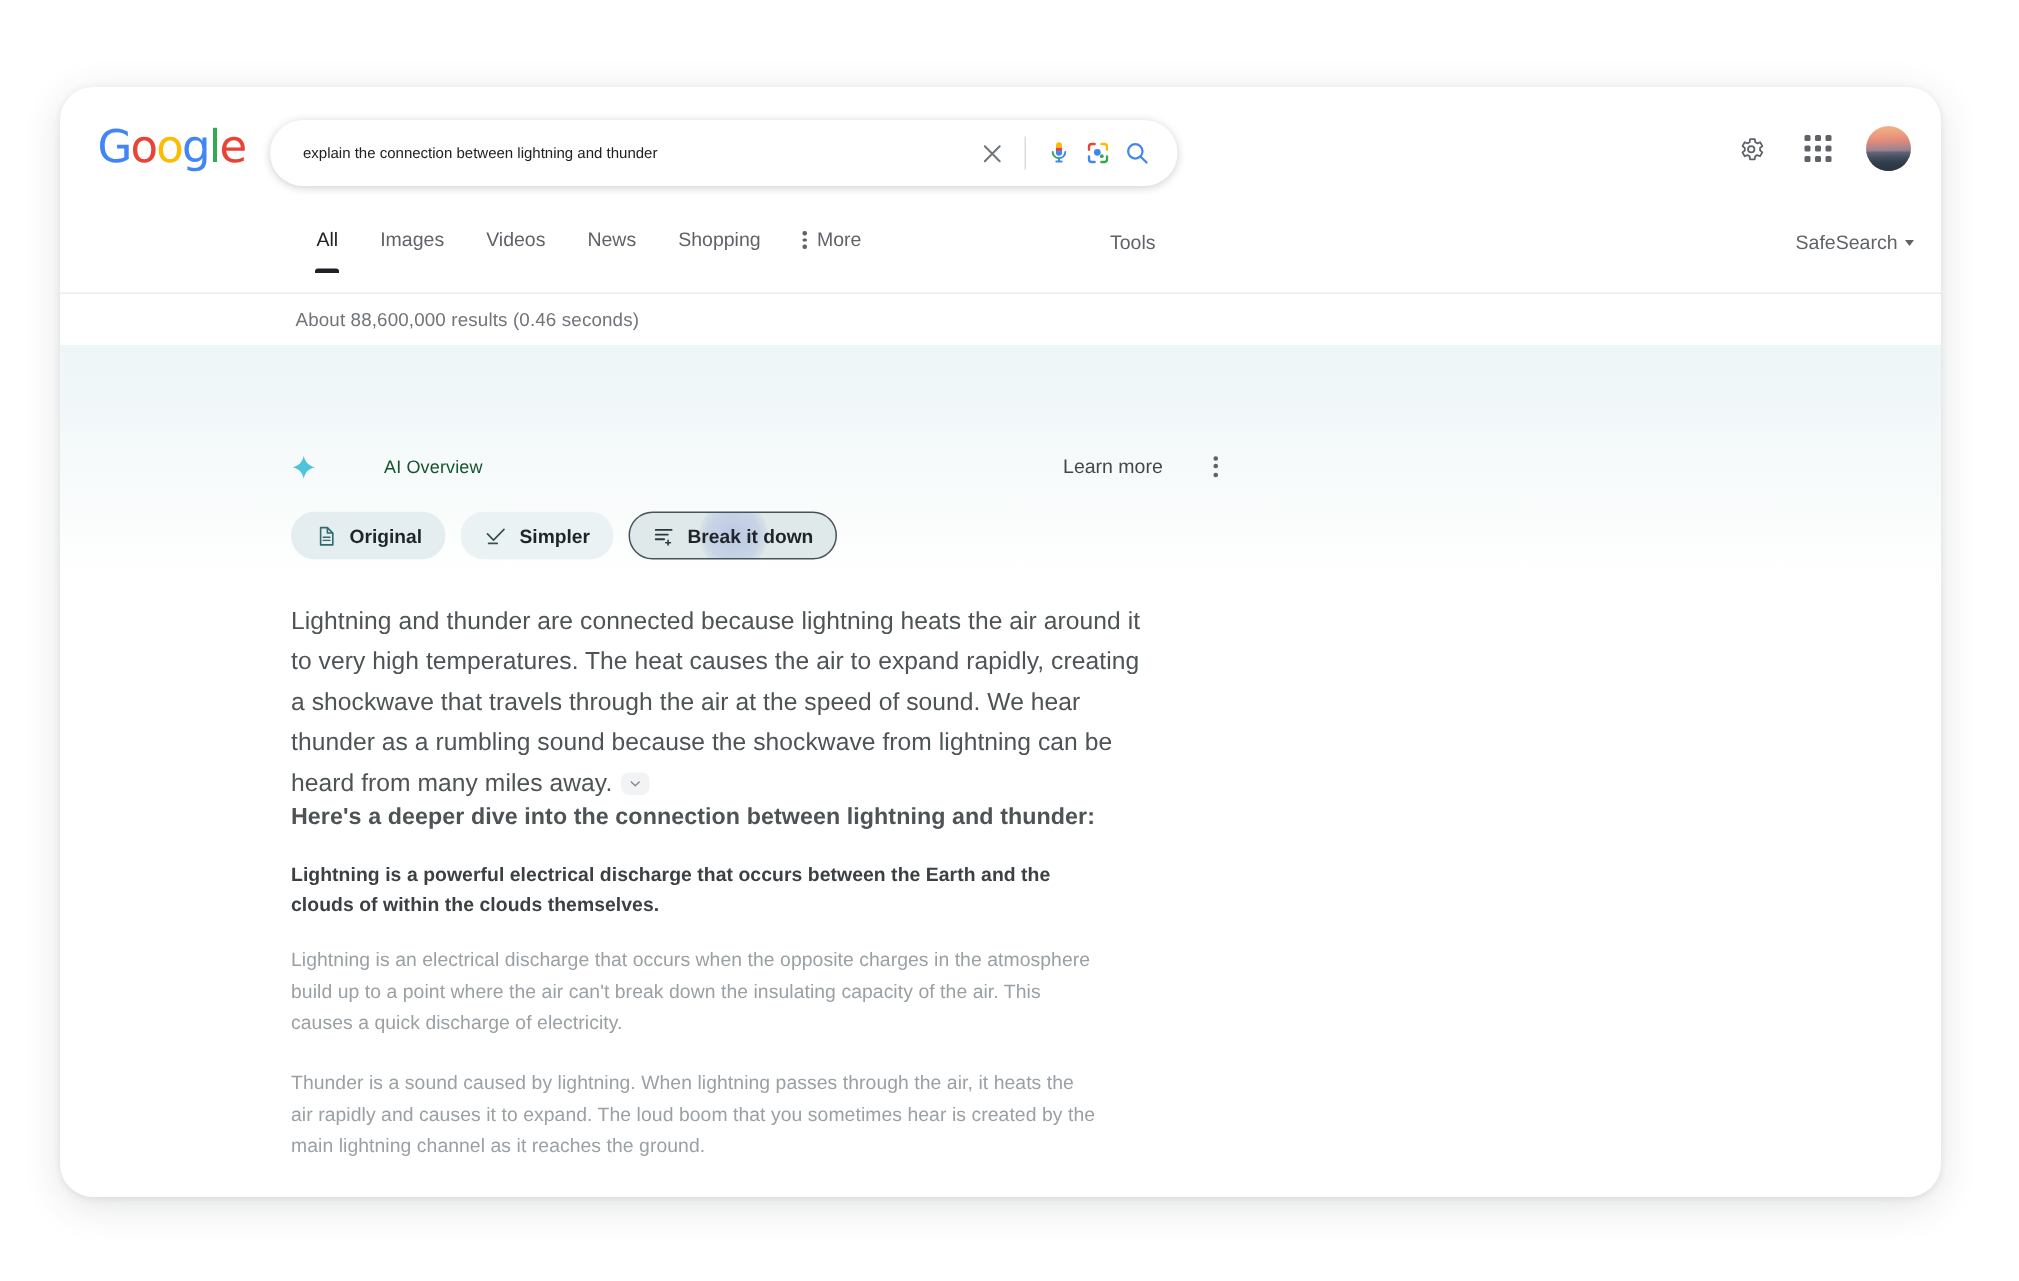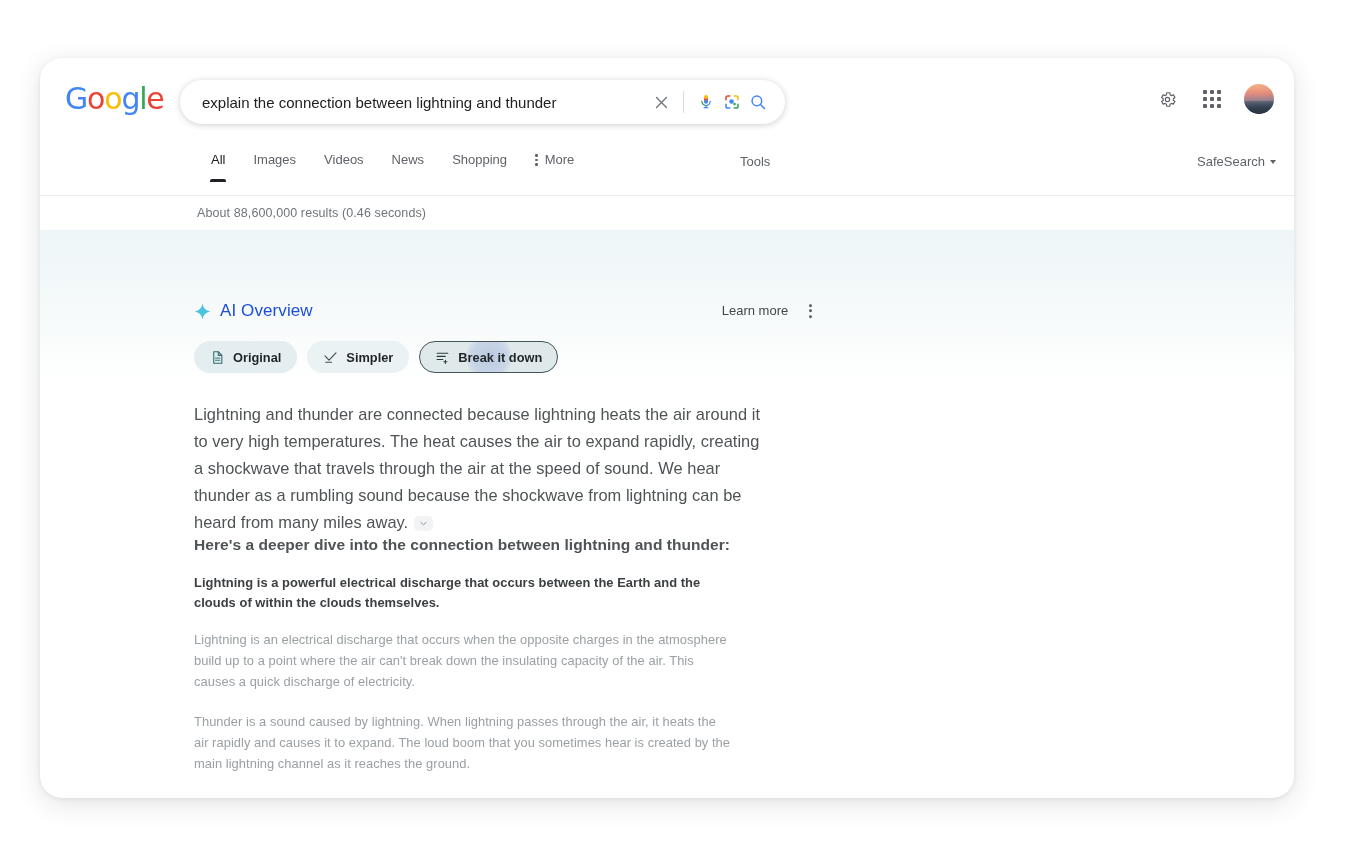--- a/index.html
+++ b/index.html
@@ -73,21 +73,21 @@
     box-shadow: 0 1px 6px rgba(32,33,36,0.22);
     display: flex;
     align-items: center;
   }
   .search-input {
     flex: 1;
     border: none;
     outline: none;
     background: transparent;
     font-family: "Liberation Sans", sans-serif;
-    font-size: 15px;
+    font-size: 10px;
     color: #202124;
     padding: 0 10px 0 22px;
     height: 42px;
   }
   .sb-icon {
     width: 26px; height: 26px;
     display: flex; align-items: center; justify-content: center;
     flex: 0 0 auto;
     cursor: pointer;
   }
@@ -281,33 +281,34 @@
     align-items: center;
     margin-top: 62px;
   }
   .sparkle-icon {
     width: 17px; height: 17px;
     flex: 0 0 auto;
     margin-right: 9px;
     display: block;
   }
   .ai-title {
-    font-size: 17px;
+    font-size: 12px;
     font-weight: 500;
-    color: #1d4ed8;
+    color: #14532d;
     letter-spacing: 0.1px;
+    margin-left: 36px;
   }
   .ai-header-right {
     position: absolute;
     right: 18px;
     top: 50%;
     transform: translateY(-50%);
     display: flex;
     align-items: center;
-    gap: 17px;
+    gap: 30px;
   }
   .learn-more {
     font-size: 13px;
     color: #444746;
     cursor: pointer;
   }
   .kebab {
     display: inline-flex;
     flex-direction: column;
     gap: 2.6px;

